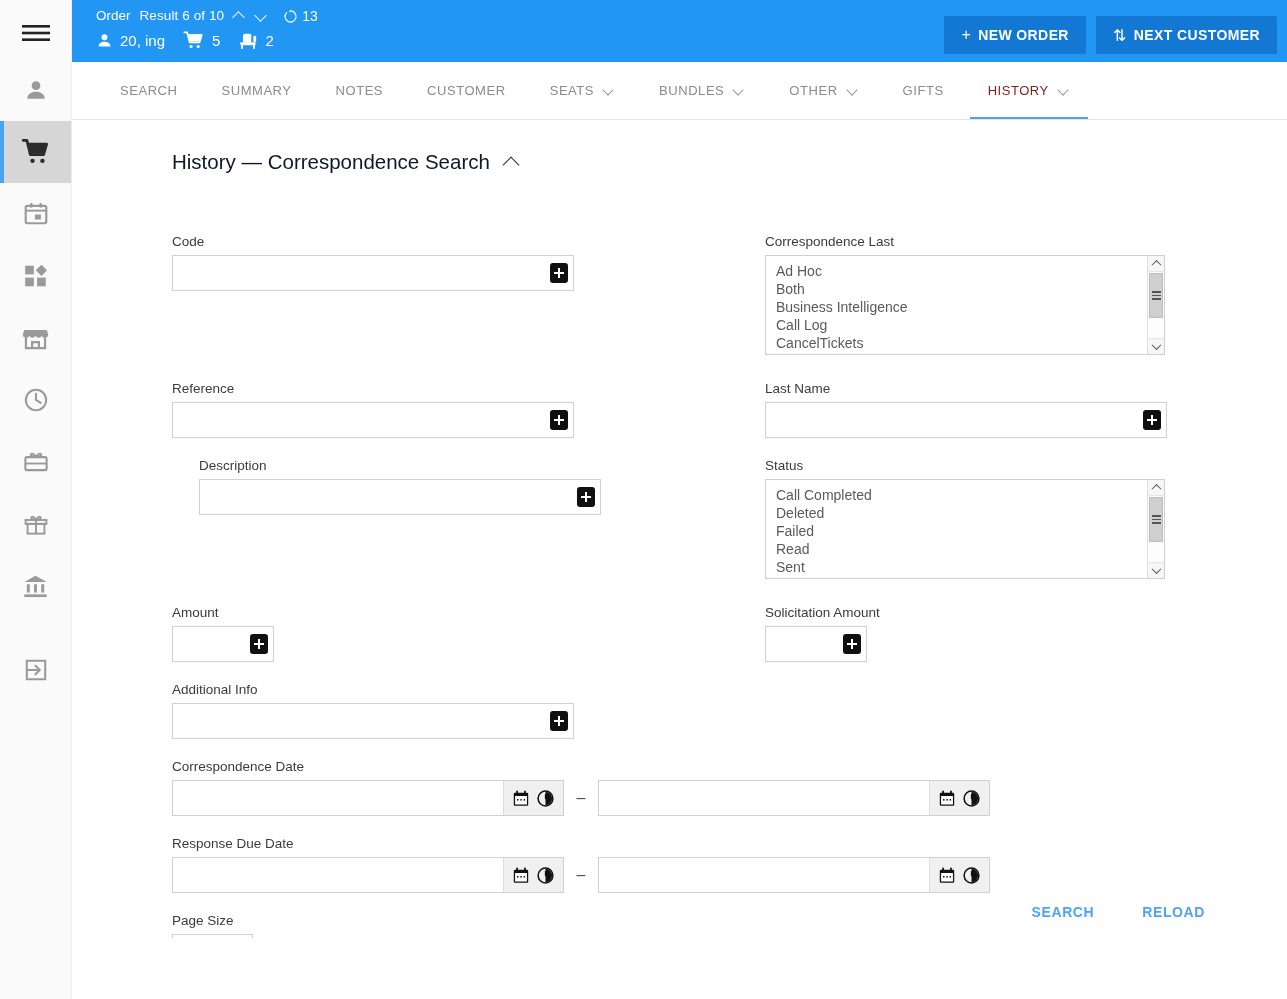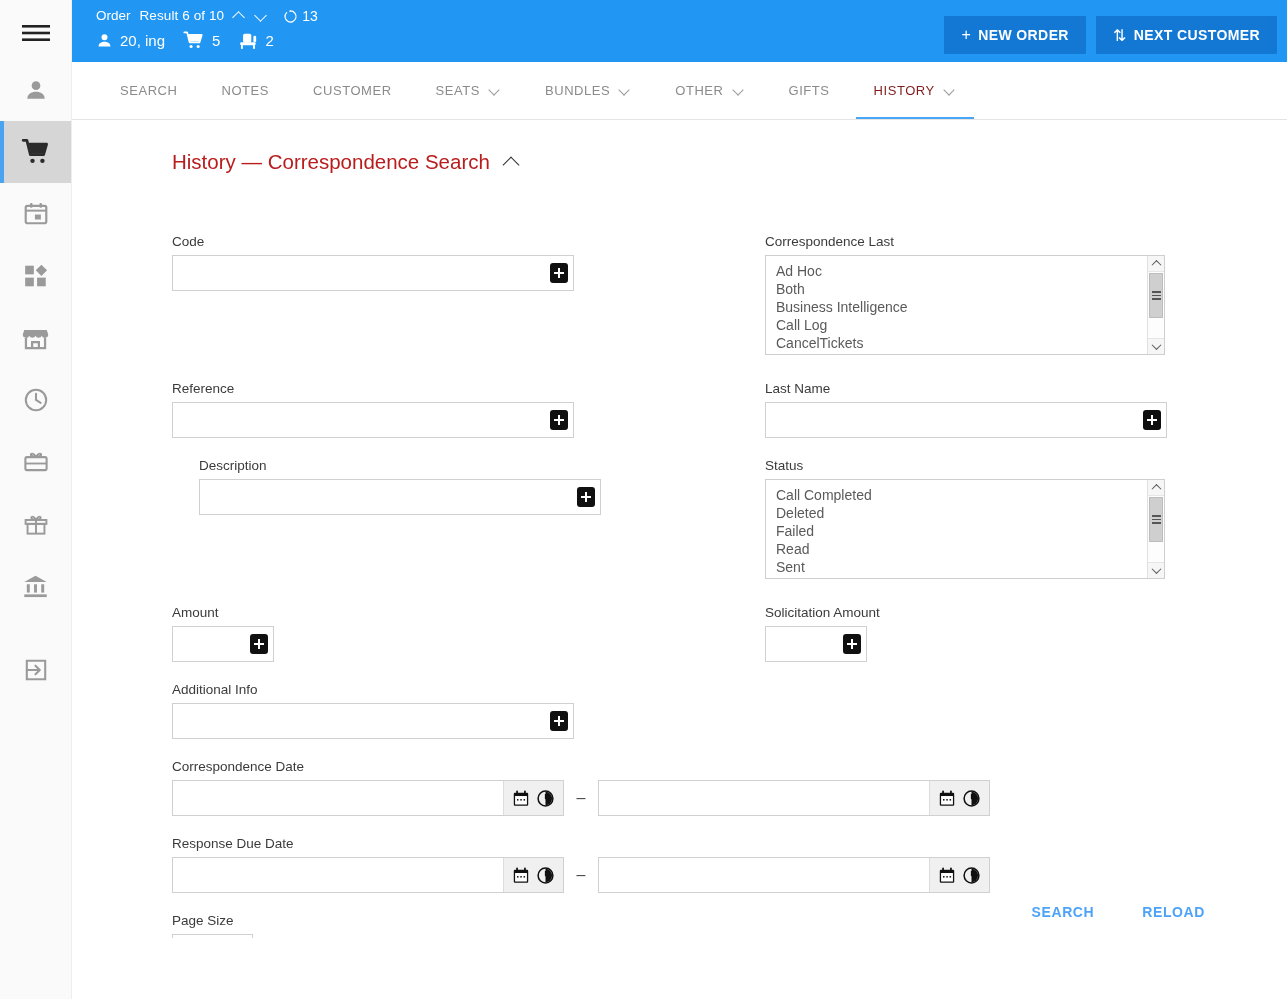--- a/index.html
+++ b/index.html
@@ -137,21 +137,21 @@
 
   
   .body {
     flex: 1 1 auto;
     background: #fff;
     position: relative;
     overflow: hidden;
   }
   .page-title {
     display: flex; align-items: center; gap: 14px;
-    font-size: 20.5px; color: #b91c1c;
+    font-size: 20.5px; color: #0f172a;
     padding: 30px 0 0 100px;
   }
   .page-title .chev {
     width: 16px; height: 16px; position: relative; cursor: pointer;
   }
   .page-title .chev::before {
     content: ""; position: absolute; left: 1px; top: 5px;
     width: 11px; height: 11px;
     border-left: 1.7px solid #333; border-top: 1.7px solid #333;
     transform: rotate(45deg);
@@ -442,20 +442,23 @@
         <button class="btn-hdr">
           <span class="gly">⇅</span>
           <span>NEXT CUSTOMER</span>
         </button>
       </div>
     </header>
 
     <div class="tabs" id="tabbar">
         <div class="tab">
           <span>SEARCH</span>
+        </div>
+        <div class="tab">
+          <span>SUMMARY</span>
         </div>
         <div class="tab">
           <span>NOTES</span>
         </div>
         <div class="tab">
           <span>CUSTOMER</span>
         </div>
         <div class="tab">
           <span>SEATS</span>
           <span class="dd"></span>

